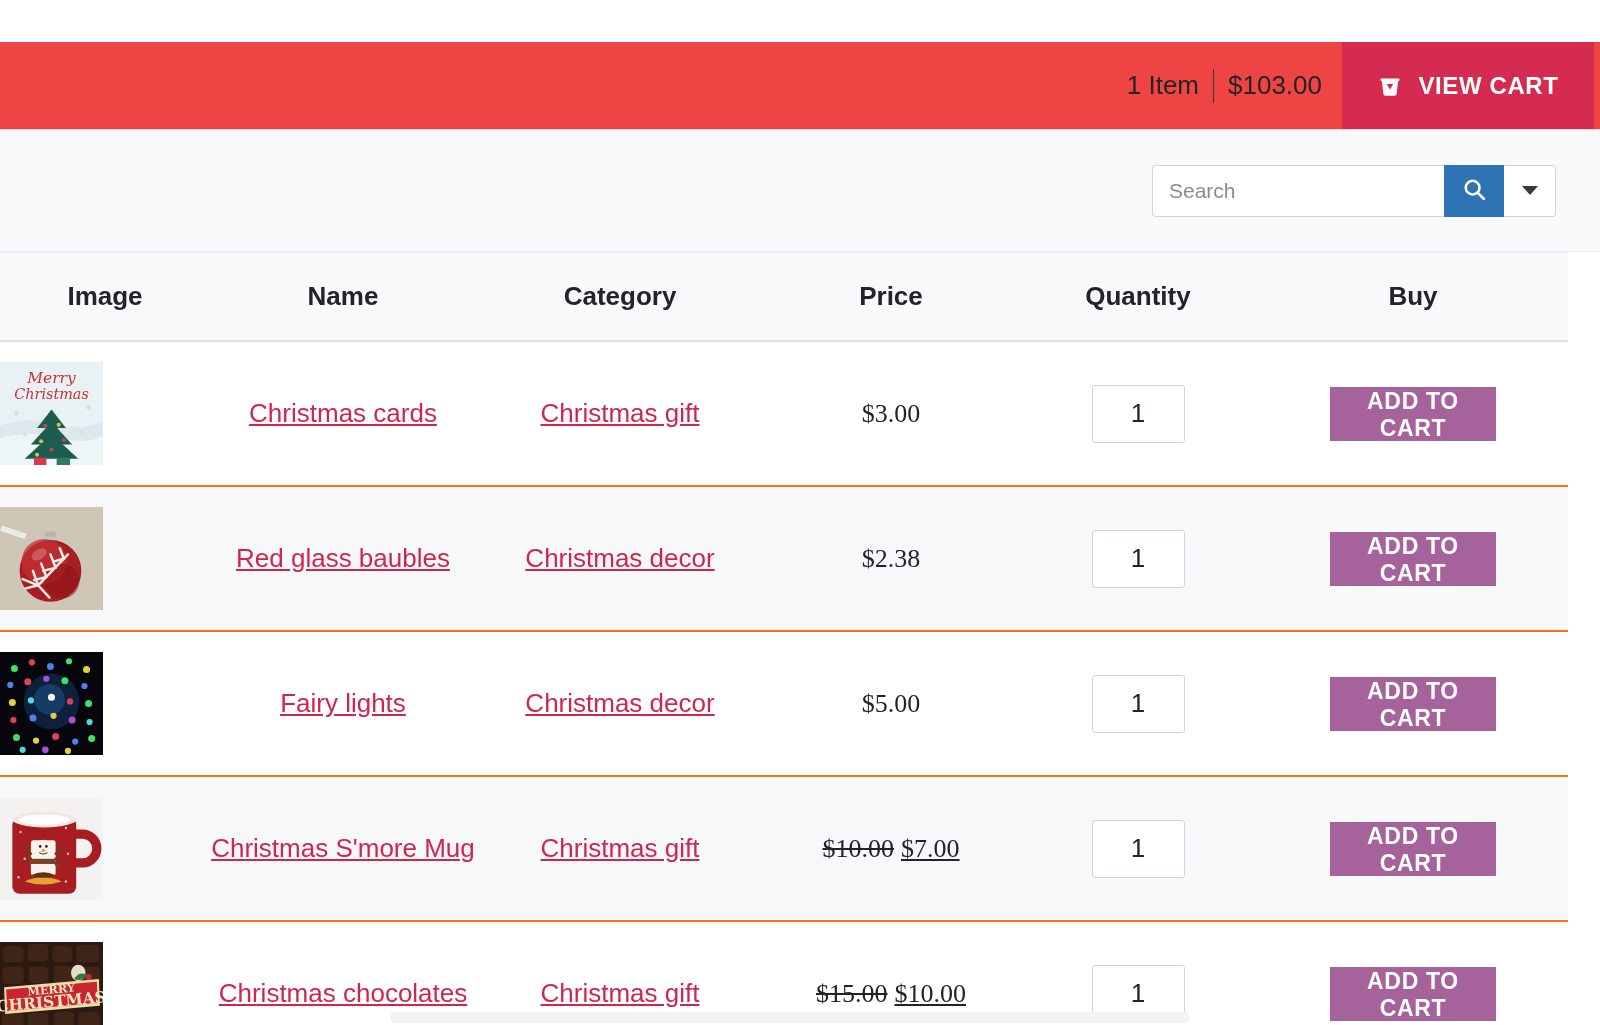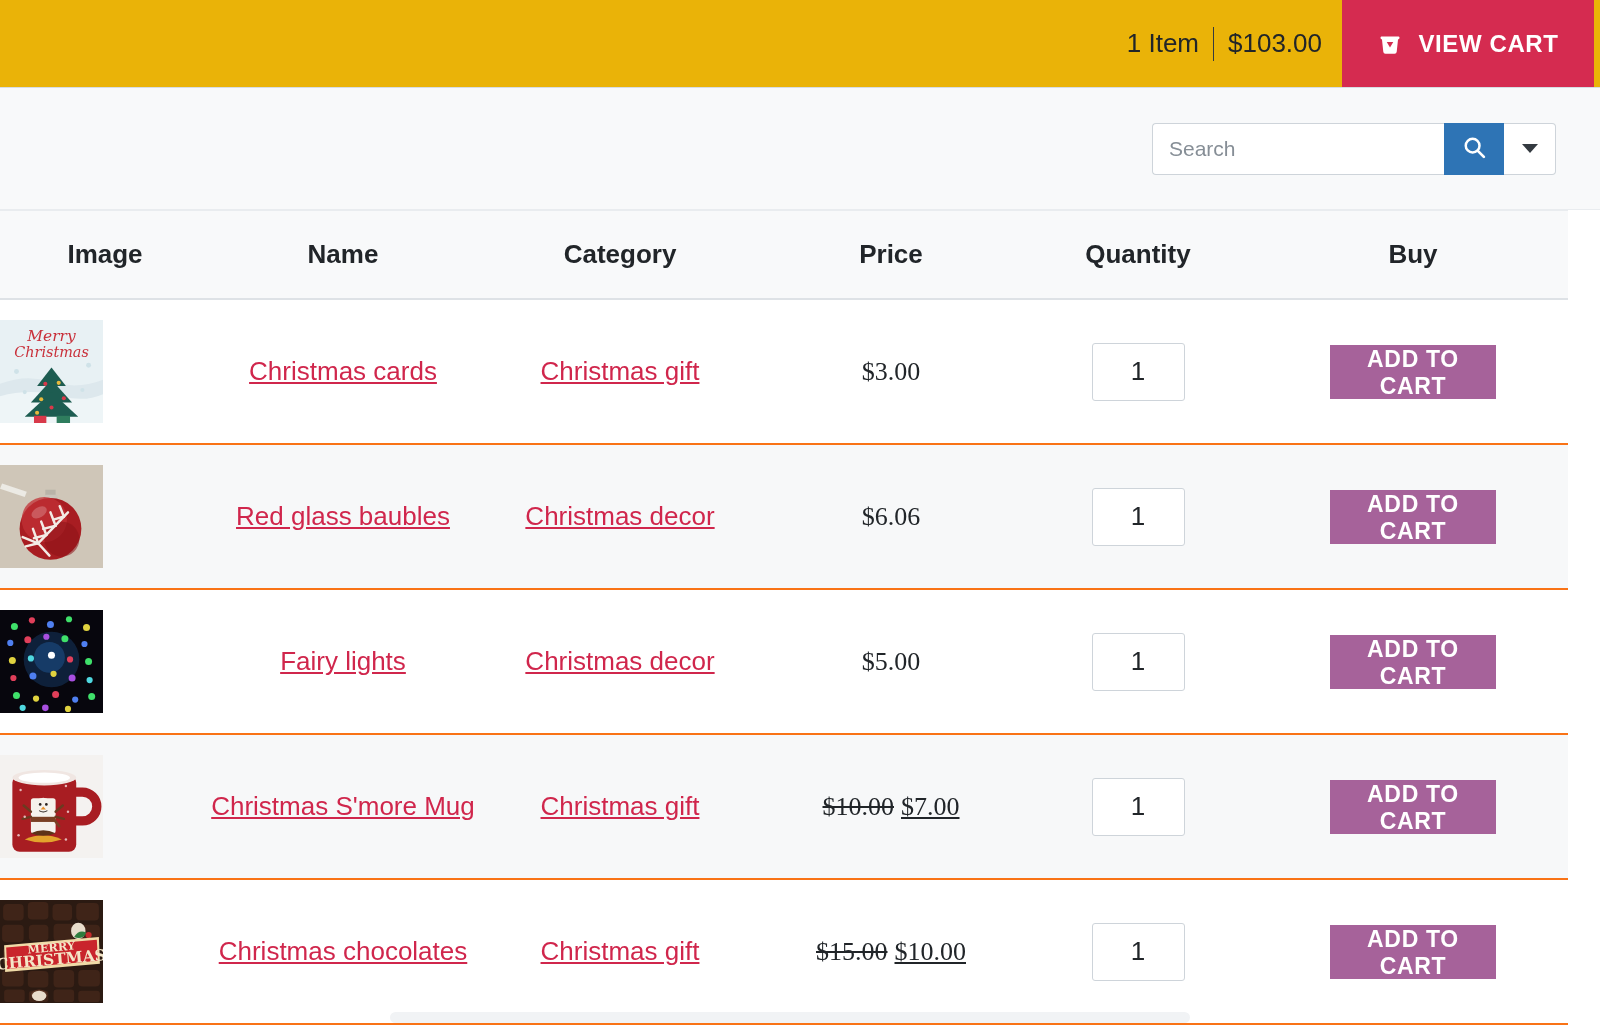--- a/index.html
+++ b/index.html
@@ -8,25 +8,26 @@
     width: 1600px; height: 1025px;
     overflow: hidden;
     background: #ffffff;
     font-family: "Liberation Sans", sans-serif;
   }
 
   
   .topbar {
     position: relative;
     height: 88px;
-    background: #eab308;
+    background: #ef4444;
     border-bottom: 1px solid #d7dde3;
     display: flex;
     align-items: stretch;
     justify-content: flex-end;
+    margin-top: 42px;
   }
   .cart-summary {
     display: flex;
     align-items: center;
     padding: 0 20px 0 0;
     font-size: 26px;
     color: #212529;
     white-space: nowrap;
   }
   .cart-count { margin-right: 14px; }
@@ -351,21 +352,21 @@
     </svg>
             </span>
     </td>
     <td>
       <a class="link">Red glass baubles</a>
     </td>
     <td>
       <a class="link">Christmas decor</a>
     </td>
     <td>
-      <span class="price"><span>$6.06</span></span>
+      <span class="price"><span>$2.38</span></span>
     </td>
     <td>
       <input class="qty-input" type="text" value="1" style="">
     </td>
     <td>
       <button class="btn-add">ADD TO CART</button>
     </td>
         </tr>
         <tr>
     <td class="cell-image">

